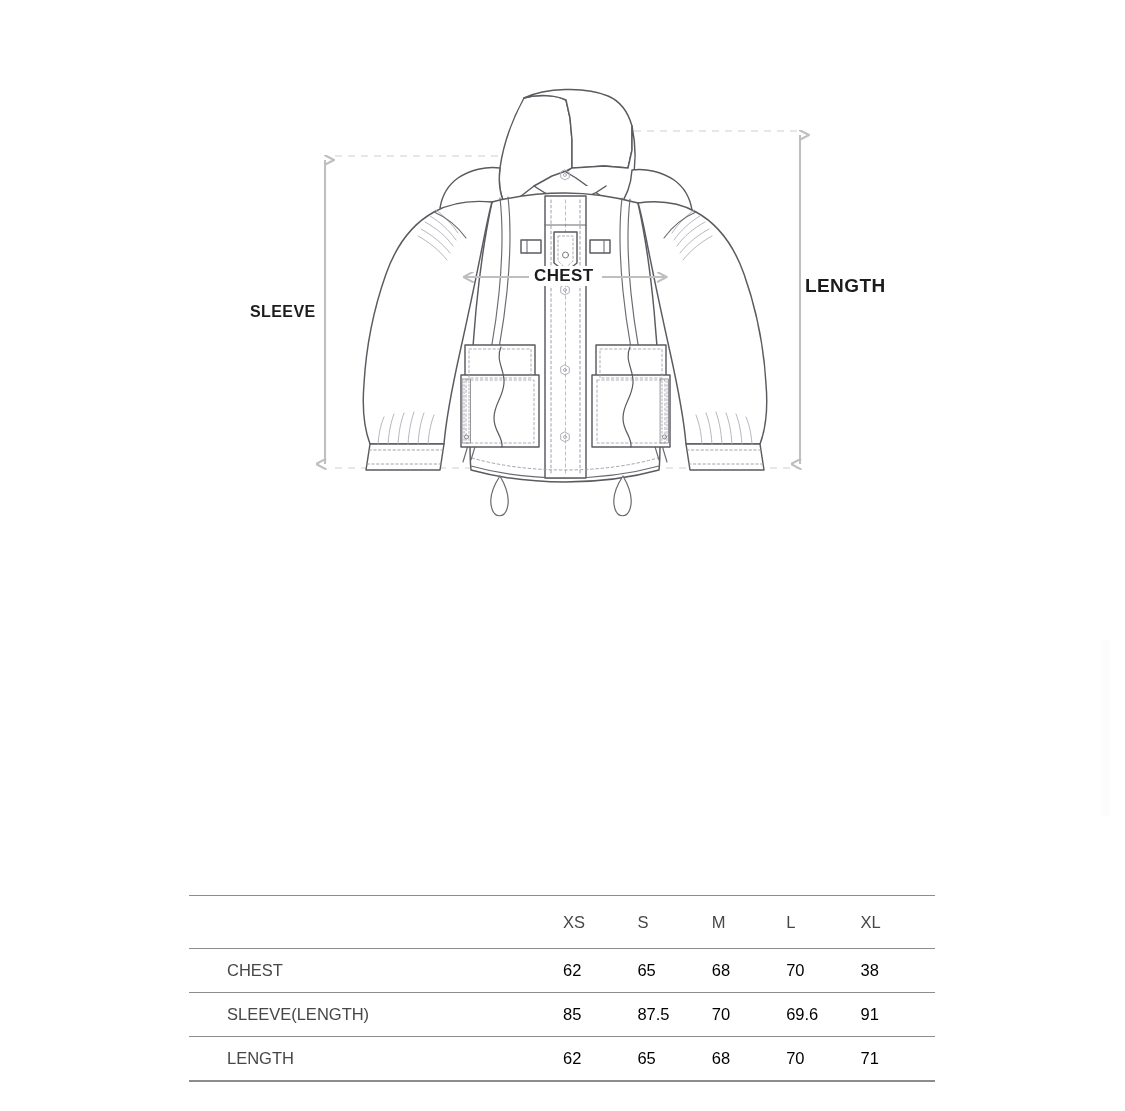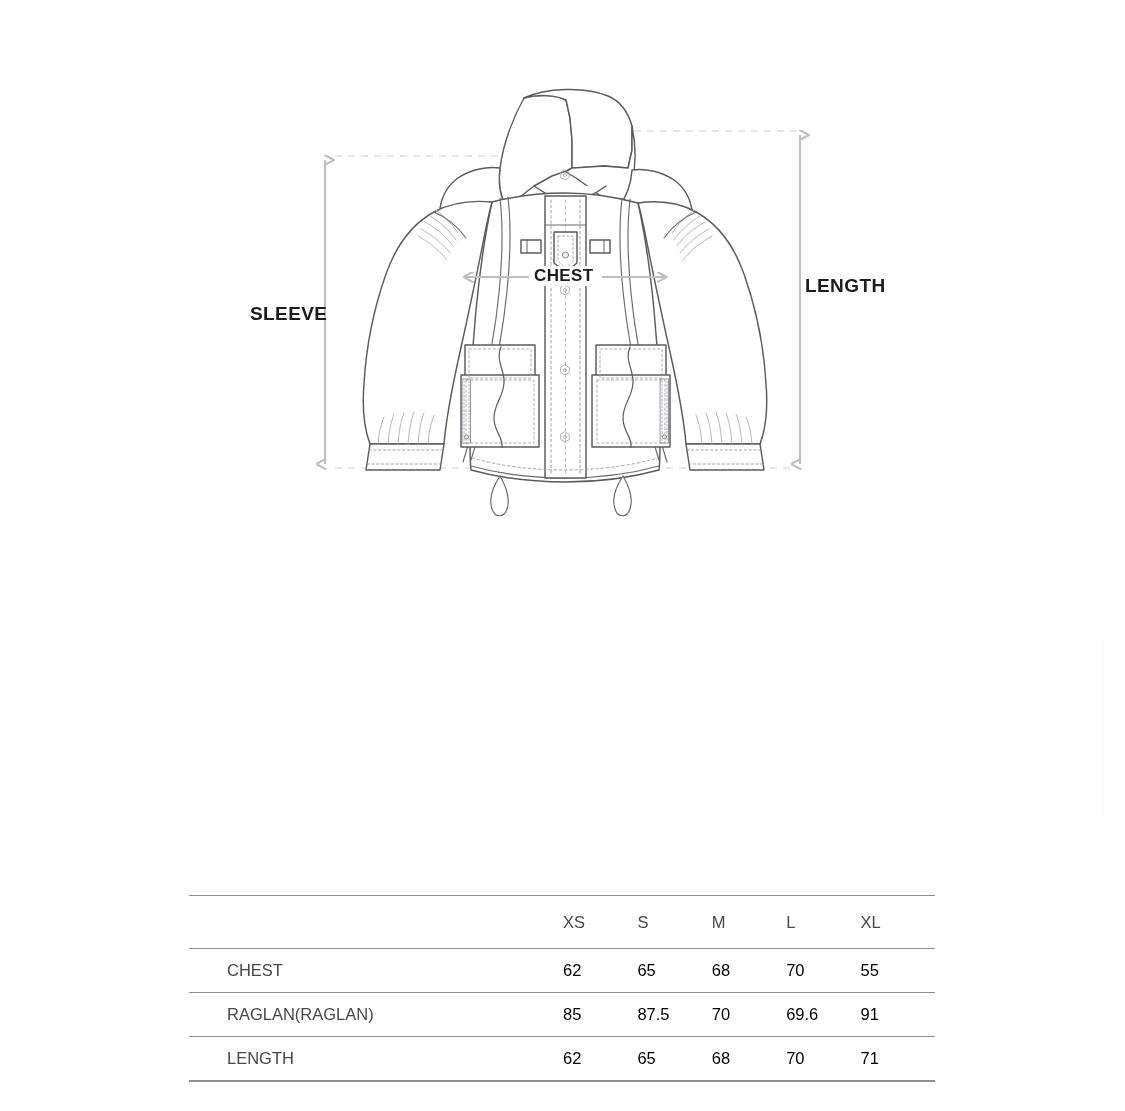--- a/index.html
+++ b/index.html
@@ -50,21 +50,21 @@
     position: absolute;
     font-family: "Liberation Sans", "DejaVu Sans", sans-serif;
     font-weight: bold;
     color: #1c1c1c;
     letter-spacing: 0.4px;
     white-space: nowrap;
   }
   .measure-label.sleeve {
     left: 250px;
     top: 303px;
-    font-size: 19px;
+    font-size: 16px;
   }
   .measure-label.length {
     left: 805px;
     top: 275px;
     font-size: 19px;
   }
   .measure-label.chest {
     left: 529px;
     top: 266px;
     font-size: 17px;
@@ -371,24 +371,24 @@
           <th class="size-col">XL</th>
         </tr>
       </thead>
       <tbody>
         <tr>
           <td class="rowhead">CHEST</td>
           <td class="val">62</td>
           <td class="val">65</td>
           <td class="val">68</td>
           <td class="val">70</td>
-          <td class="val">55</td>
+          <td class="val">38</td>
         </tr>
         <tr>
-          <td class="rowhead">RAGLAN(RAGLAN)</td>
+          <td class="rowhead">SLEEVE(LENGTH)</td>
           <td class="val">85</td>
           <td class="val">87.5</td>
           <td class="val">70</td>
           <td class="val">69.6</td>
           <td class="val">91</td>
         </tr>
         <tr>
           <td class="rowhead">LENGTH</td>
           <td class="val">62</td>
           <td class="val">65</td>

